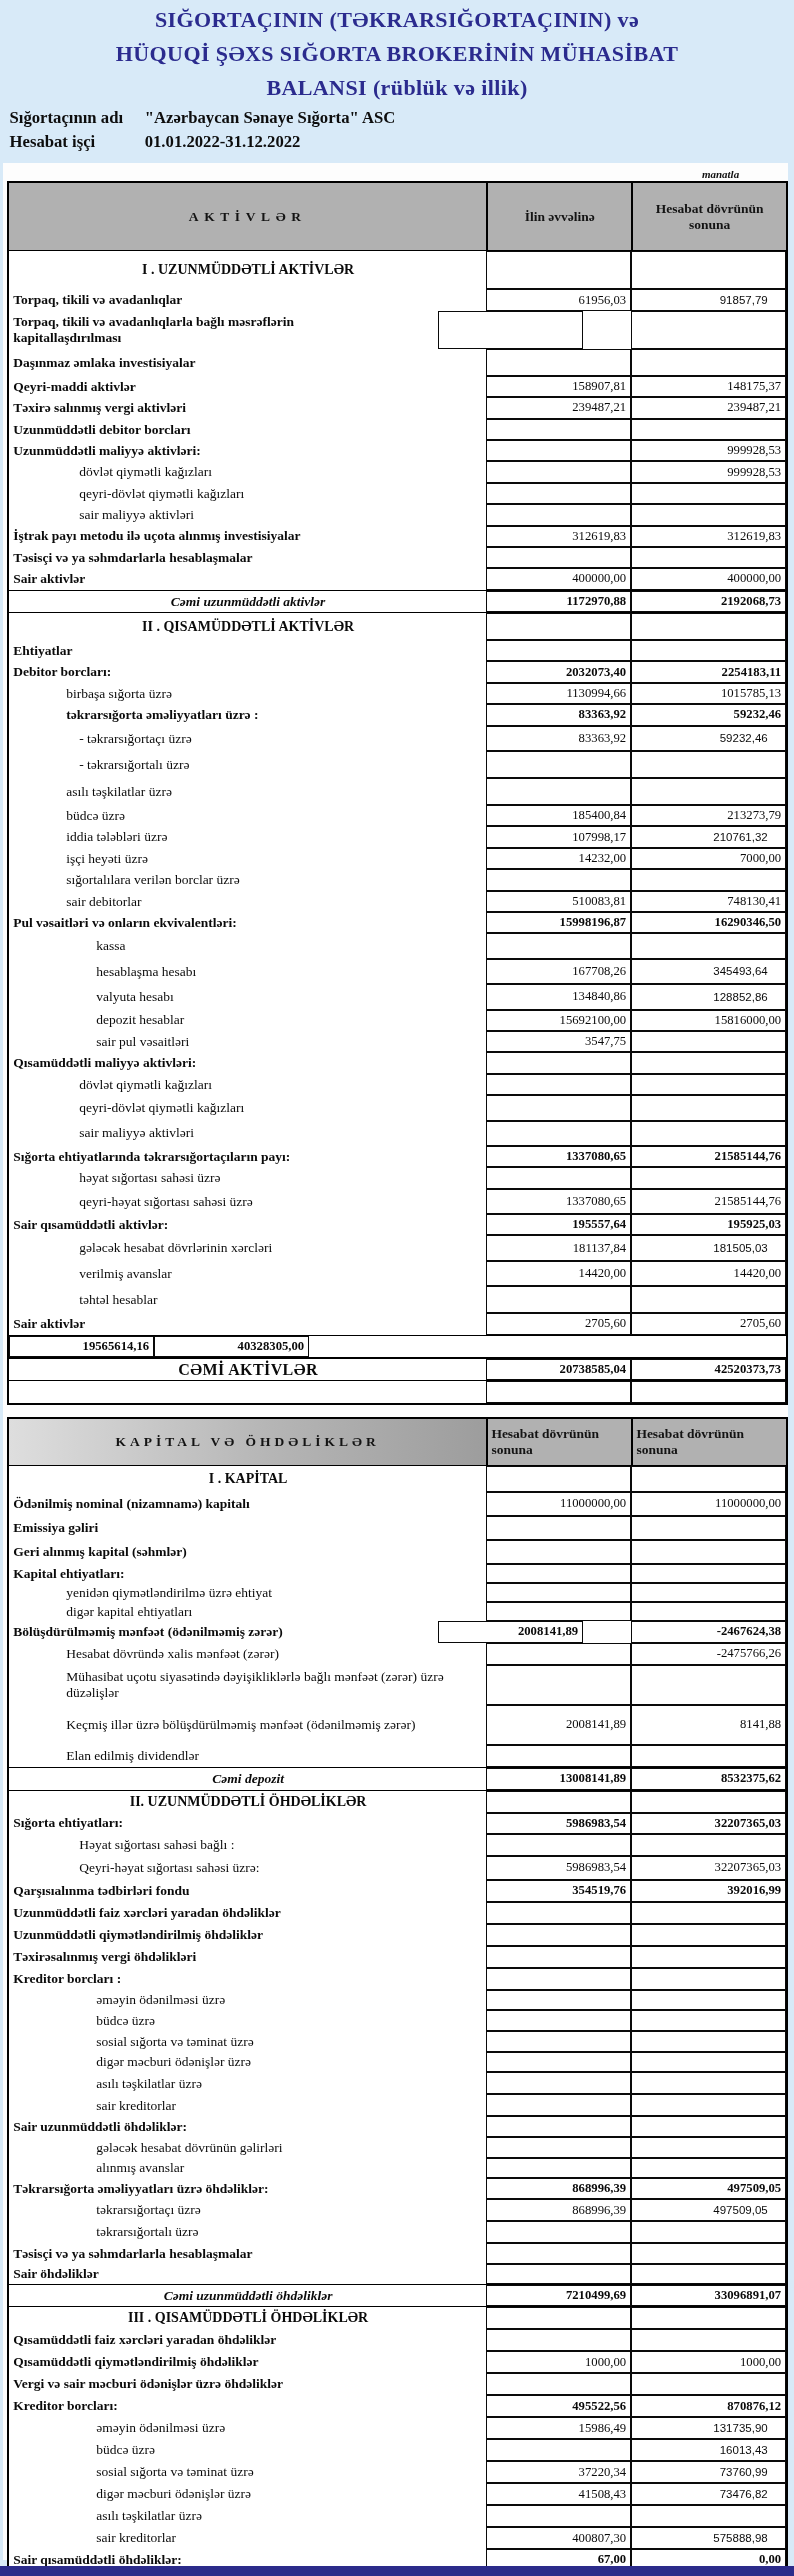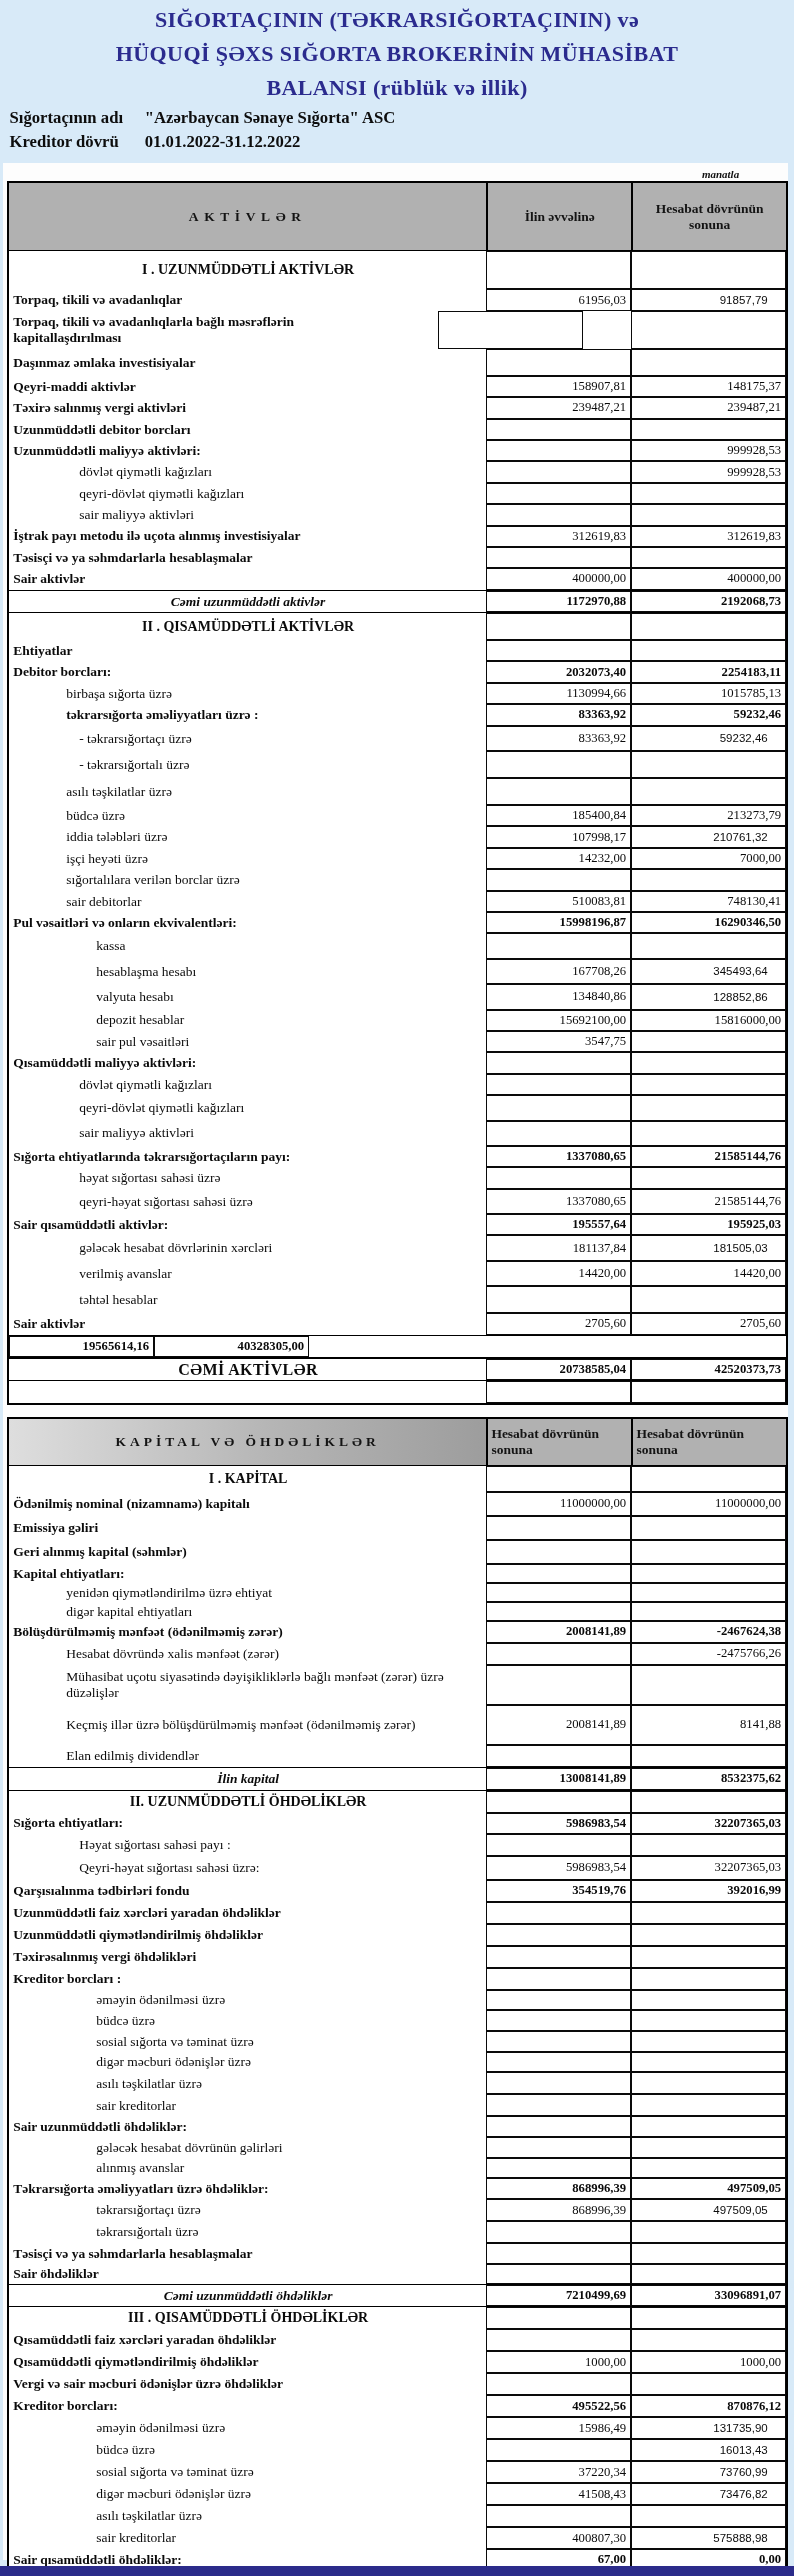--- a/index.html
+++ b/index.html
@@ -75,21 +75,21 @@
   <div>HÜQUQİ ŞƏXS SIĞORTA BROKERİNİN MÜHASİBAT</div>
   <div>BALANSI (rüblük və illik)</div>
 </div>
 
 <div class="info">
   <div>
     <span class="lab">Sığortaçının adı</span>
     <span>"Azərbaycan Sənaye Sığorta"  ASC</span>
   </div>
   <div>
-    <span class="lab">Kreditor dövrü</span>
+    <span class="lab">Hesabat işçi</span>
     <span>01.01.2022-31.12.2022</span>
   </div>
 </div>
 
 <div class="panel">
   <div class="manatla">manatla</div>
 
   <div class="tbl">
     <div class="hdr" style="height:67px;">
       <div class="hcell hlabel">AKTİVLƏR</div>
@@ -379,21 +379,21 @@
         <div class="row item" style="height: 19px;">
           <div class="lbl i1">yenidən qiymətləndirilmə üzrə ehtiyat</div>
           <div class="val"></div>
           <div class="val c2"></div>
         </div>
         <div class="row item" style="height: 19px;">
           <div class="lbl i1">digər kapital ehtiyatları</div>
           <div class="val"></div>
           <div class="val c2"></div>
         </div>
-        <div class="row item" style="height: 22px;">
+        <div class="row item" style="height: 22px; gap: 48px;">
           <div class="lbl b">Bölüşdürülməmiş mənfəət (ödənilməmiş zərər)</div>
           <div class="val bv">2008141,89</div>
           <div class="val c2 bv">-2467624,38</div>
         </div>
         <div class="row item" style="height: 22px;">
           <div class="lbl i1">Hesabat dövründə xalis mənfəət (zərər)</div>
           <div class="val"></div>
           <div class="val c2">-2475766,26</div>
         </div>
         <div class="row item" style="height: 40px;">
@@ -405,36 +405,36 @@
           <div class="lbl i1">Keçmiş illər üzrə bölüşdürülməmiş mənfəət (ödənilməmiş zərər)</div>
           <div class="val">2008141,89</div>
           <div class="val c2">8141,88</div>
         </div>
         <div class="row item" style="height: 22px;">
           <div class="lbl i1">Elan edilmiş dividendlər</div>
           <div class="val"></div>
           <div class="val c2"></div>
         </div>
         <div class="row tot" style="height: 22px;">
-          <div class="lbl">İlin kapital</div>
+          <div class="lbl">Cəmi depozit</div>
           <div class="val">13008141,89</div>
           <div class="val c2">8532375,62</div>
         </div>
         <div class="row sec" style="height: 22px;">
           <div class="lbl">II. UZUNMÜDDƏTLİ ÖHDƏLİKLƏR</div>
           <div class="val"></div>
           <div class="val c2"></div>
         </div>
         <div class="row item" style="height: 20.7px;">
           <div class="lbl b">Sığorta ehtiyatları:</div>
           <div class="val bv">5986983,54</div>
           <div class="val c2 bv">32207365,03</div>
         </div>
         <div class="row item" style="height: 22px;">
-          <div class="lbl i2">Həyat sığortası sahəsi payı :</div>
+          <div class="lbl i2">Həyat sığortası sahəsi bağlı :</div>
           <div class="val"></div>
           <div class="val c2"></div>
         </div>
         <div class="row item" style="height: 24px;">
           <div class="lbl i2">Qeyri-həyat sığortası sahəsi üzrə:</div>
           <div class="val">5986983,54</div>
           <div class="val c2">32207365,03</div>
         </div>
         <div class="row item" style="height: 22px;">
           <div class="lbl b">Qarşısıalınma tədbirləri fondu</div>

